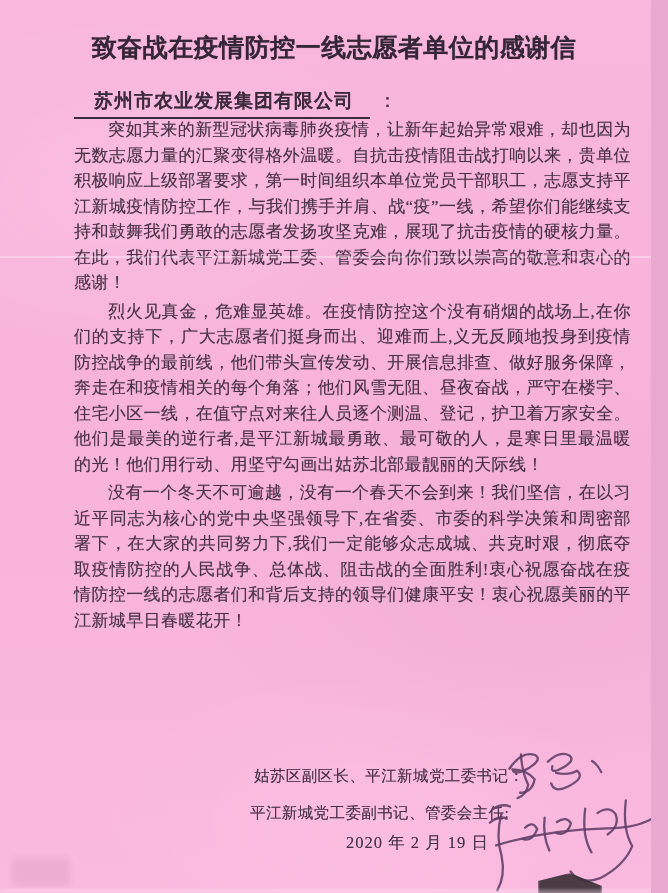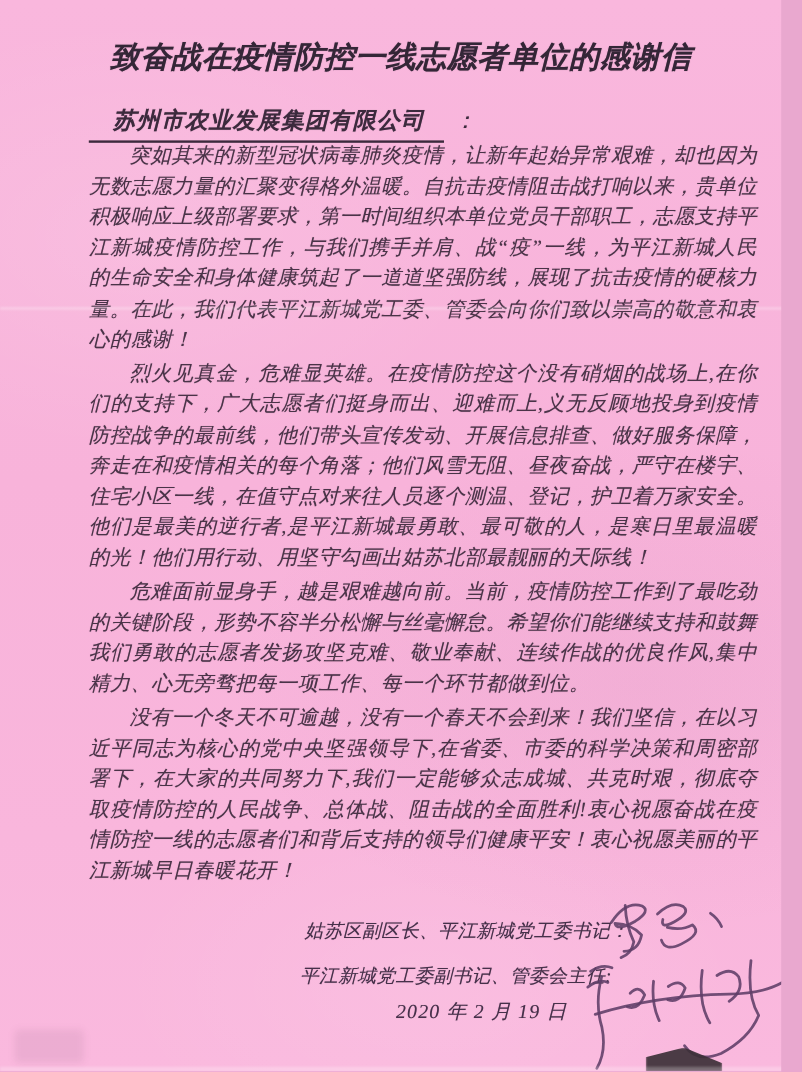--- a/index.html
+++ b/index.html
@@ -4,21 +4,20 @@
 <style>
   html,body{margin:0;padding:0;}
   body{
     width:668px;height:893px;overflow:hidden;
     font-family:"Liberation Serif","DejaVu Serif",serif;
     background:#e9a8cf;
   }
   .paper{
     position:relative;width:651px;height:893px;overflow:hidden;
     background:linear-gradient(180deg,#f9b7dd 0%,#f8b3da 45%,#f9b6dc 78%,#fab9de 100%);
-    font-style:italic;
   }
   
   .paper::before{
     content:"";position:absolute;inset:0;pointer-events:none;
     background:
       radial-gradient(420px 260px at 18% 22%, rgba(255,255,255,0.10), rgba(255,255,255,0) 70%),
       radial-gradient(500px 300px at 82% 64%, rgba(120,60,110,0.05), rgba(120,60,110,0) 70%),
       radial-gradient(380px 220px at 55% 92%, rgba(255,255,255,0.08), rgba(255,255,255,0) 70%);
   }
   .title{
@@ -50,21 +49,21 @@
     word-break:break-all;
   }
   .sig-line{
     position:absolute;left:234px;
     font-size:15.5px;letter-spacing:0.4px;color:#46304a;
     text-shadow:0 0 0.6px rgba(70,48,74,0.45);white-space:nowrap;
   }
   .sig-line.l1{top:766px;margin-left:20px;}
   .sig-line.l2{top:803px;margin-left:16px;}
   .date-line{
-    position:absolute;left:330px;top:832px;
+    position:absolute;left:346px;top:832px;
     font-size:16.5px;letter-spacing:1px;color:#46304a;
     text-shadow:0 0 0.6px rgba(70,48,74,0.45);white-space:nowrap;
   }
   .signature-svg{position:absolute;pointer-events:none;}
   #sig1{left:496px;top:744px;transform:rotate(-6deg);}
   #sig2{left:486px;top:792px;transform:rotate(-3deg);}
   .signature-svg path{fill:none;stroke:#5f3d68;stroke-width:2.3;stroke-linecap:round;stroke-linejoin:round;opacity:0.88;}
   .crease{
     position:absolute;left:0;top:256px;width:668px;height:2px;
     background:rgba(255,255,255,0.32);filter:blur(0.7px);
@@ -88,23 +87,22 @@
 
 <div class="paper">
 
   <h1 class="title">致奋战在疫情防控一线志愿者单位的感谢信</h1>
 
   <div class="salutation">
     <span class="recipient">苏州市农业发展集团有限公司</span><span class="colon">：</span>
   </div>
 
   <div class="body-text">
-    <p>突如其来的新型冠状病毒肺炎疫情，让新年起始异常艰难，却也因为无数志愿力量的汇聚变得格外温暖。自抗击疫情阻击战打响以来，贵单位积极响应上级部署要求，第一时间组织本单位党员干部职工，志愿支持平江新城疫情防控工作，与我们携手并肩、战“疫”一线，为平江新城人民的生命安全和身体健康筑起了一道道坚强防线，展现了抗击疫情的硬核力量。在此，我们代表平江新城党工委、管委会向你们致以崇高的敬意和衷心的感谢！</p>
+    <p>突如其来的新型冠状病毒肺炎疫情，让新年起始异常艰难，却也因为无数志愿力量的汇聚变得格外温暖。自抗击疫情阻击战打响以来，贵单位积极响应上级部署要求，第一时间组织本单位党员干部职工，志愿支持平江新城疫情防控工作，与我们携手并肩、战“疫”一线，希望你们能继续支持和鼓舞我们勇敢的志愿者发扬攻坚克难，展现了抗击疫情的硬核力量。在此，我们代表平江新城党工委、管委会向你们致以崇高的敬意和衷心的感谢！</p>
     <p>烈火见真金，危难显英雄。在疫情防控这个没有硝烟的战场上,在你们的支持下，广大志愿者们挺身而出、迎难而上,义无反顾地投身到疫情防控战争的最前线，他们带头宣传发动、开展信息排查、做好服务保障，奔走在和疫情相关的每个角落；他们风雪无阻、昼夜奋战，严守在楼宇、住宅小区一线，在值守点对来往人员逐个测温、登记，护卫着万家安全。他们是最美的逆行者,是平江新城最勇敢、最可敬的人，是寒日里最温暖的光！他们用行动、用坚守勾画出姑苏北部最靓丽的天际线！</p>
-    <p>危难面前显身手，越是艰难越向前。当前，疫情防控工作到了最吃劲的关键阶段，形势不容半分松懈与丝毫懈怠。希望你们能继续支持和鼓舞我们勇敢的志愿者发扬攻坚克难、敬业奉献、连续作战的优良作风,集中精力、心无旁骛把每一项工作、每一个环节都做到位。</p>
     <p>没有一个冬天不可逾越，没有一个春天不会到来！我们坚信，在以习近平同志为核心的党中央坚强领导下,在省委、市委的科学决策和周密部署下，在大家的共同努力下,我们一定能够众志成城、共克时艰，彻底夺取疫情防控的人民战争、总体战、阻击战的全面胜利!衷心祝愿奋战在疫情防控一线的志愿者们和背后支持的领导们健康平安！衷心祝愿美丽的平江新城早日春暖花开！</p>
   </div>
 
   <div class="sig-line l1">姑苏区副区长、平江新城党工委书记：</div>
   <div class="sig-line l2">平江新城党工委副书记、管委会主任:</div>
   <div class="date-line">2020 年 2 月 19 日</div>
 
   <svg id="sig1" class="signature-svg" width="118" height="56" viewBox="0 0 118 56">
     <path d="M14,20 Q28,3 41,9 Q48,14 34,21 Q18,28 17,21 Q31,23 38,33 Q34,46 22,45"></path>
     <path d="M27,7 Q26,24 31,38 Q28,48 19,50"></path>

